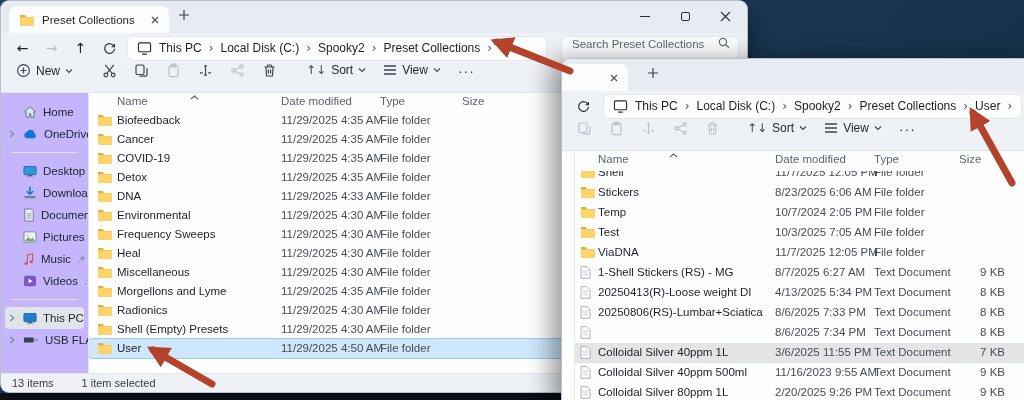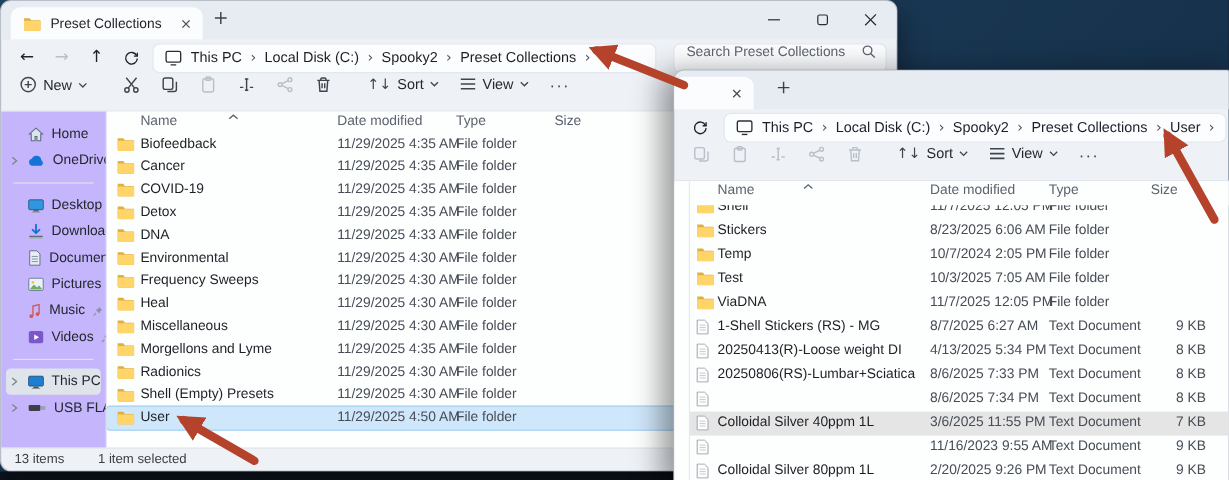--- a/index.html
+++ b/index.html
@@ -820,20 +820,21 @@
               <span class="c tp">Text Document</span>
               <span class="c sz">7 KB</span>
             </div>
             <div class="frow">
               <span class="c ic">
                 <svg width="11" height="13" viewBox="0 0 11 13">
                   <path d="M1 .7h6l3 3v8.6H1z" fill="#fdfdfd" stroke="#9aa1ab" stroke-width=".8"></path>
                   <path d="M3 5h5M3 7h5M3 9h5" stroke="#c3c9d1" stroke-width=".8"></path>
                 </svg>
               </span>
+              <span class="c nm">Colloidal Silver 40ppm 500ml</span>
               <span class="c dt">11/16/2023 9:55 AM</span>
               <span class="c tp">Text Document</span>
               <span class="c sz">9 KB</span>
             </div>
             <div class="frow">
               <span class="c ic">
                 <svg width="11" height="13" viewBox="0 0 11 13">
                   <path d="M1 .7h6l3 3v8.6H1z" fill="#fdfdfd" stroke="#9aa1ab" stroke-width=".8"></path>
                   <path d="M3 5h5M3 7h5M3 9h5" stroke="#c3c9d1" stroke-width=".8"></path>
                 </svg>

